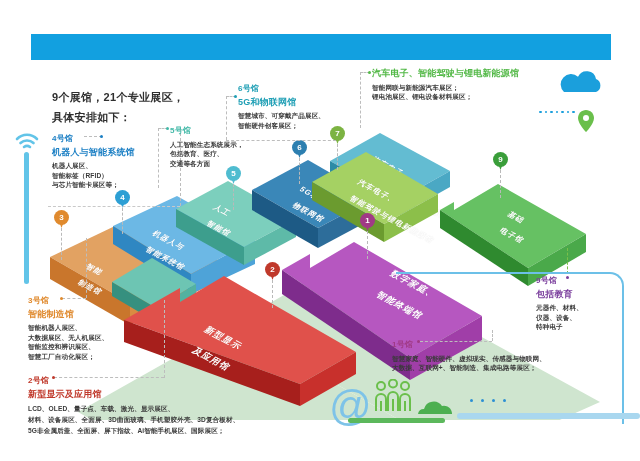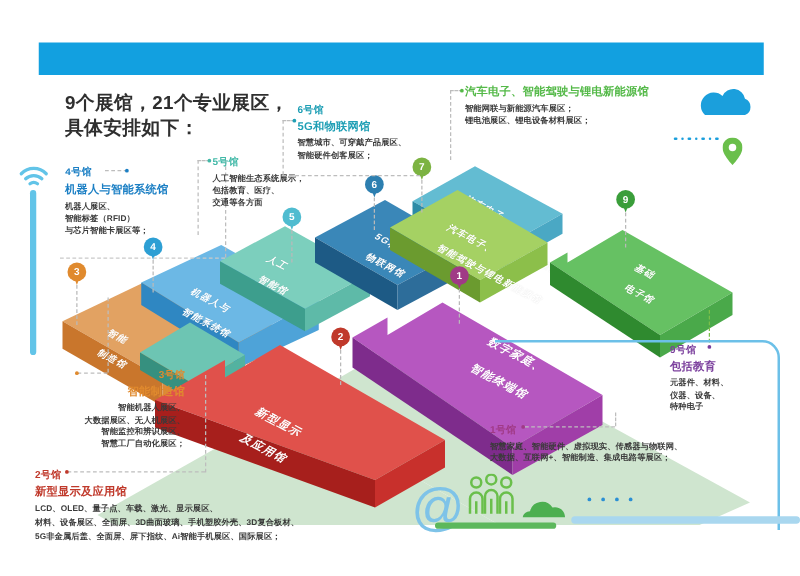--- a/index.html
+++ b/index.html
@@ -8,31 +8,31 @@
     background:#ffffff;
     font-family:"Liberation Sans","DejaVu Sans",sans-serif;
     color:#333;
   }
   #stage{position:absolute;inset:0;width:640px;height:461px;}
 
   
   .topbar{position:absolute;left:31px;top:34px;width:580px;height:26px;background:#12a0e0;}
 
   
-  .headline{position:absolute;left:52px;top:73px;width:260px;
-            font-size:15px;font-weight:bold;color:#2f2f2f;line-height:20px;letter-spacing:.3px;}
+  .headline{position:absolute;left:52px;top:87px;width:260px;
+            font-size:11px;font-weight:bold;color:#2f2f2f;line-height:20px;letter-spacing:.3px;}
 
   
   .callout{position:absolute;line-height:11.5px;}
   .callout .hall{font-size:8px;font-weight:bold;letter-spacing:.2px;display:inline-block;}
   .callout .name{font-size:9px;font-weight:bold;letter-spacing:.2px;margin-top:2px;}
   .callout .desc{font-size:6.6px;font-weight:bold;color:#3a3a3a;line-height:9.5px;margin-top:3px;
                  letter-spacing:.1px;}
 
-  .c-blue  .hall,.c-blue  .name{color:#1b7fc4;font-family:Liberation Mono, monospace;}
+  .c-blue  .hall,.c-blue  .name{color:#1b7fc4;}
   .c-teal  .hall,.c-teal  .name{color:#43b9a8;}
   .c-cyan  .hall,.c-cyan  .name{color:#1f9fb5;}
   .c-green .hall,.c-green .name{color:#54b948;}
   .c-orange .hall,.c-orange .name{color:#e08a2e;}
   .c-red   .hall,.c-red   .name{color:#c0392b;}
   .c-magenta .hall,.c-magenta .name{color:#a03a86;}
   .c-purple .hall,.c-purple .name{color:#7b3f9d;}
 
   
   .dotline{position:absolute;border-top:1px dashed #bdbdbd;height:0;}
@@ -314,21 +314,21 @@
     <div class="name">汽车电子、智能驾驶与锂电新能源馆</div>
     <div class="desc">
       <div>智能网联与新能源汽车展区；</div>
       <div>锂电池展区、锂电设备材料展区；</div>
     </div>
   </div>
   <div class="dotline" style="left:360px;top:72px;width:10px;"></div>
   <div class="tick" style="left:368px;top:70.5px;background:#54b948;"></div>
   <div class="dotvert" style="left:360px;top:72px;height:56px;"></div>
 
-  <div class="callout c-orange" style="left:28px;top:292px;width:120px;text-align:right;">
+  <div class="callout c-orange" style="left:28px;top:292px;width:120px;">
     <div><span class="hall">3号馆</span></div>
     <div class="name">智能制造馆</div>
     <div class="desc">
       <div>智能机器人展区、</div>
       <div>大数据展区、无人机展区、</div>
       <div>智能监控和辨识展区、</div>
       <div>智慧工厂自动化展区；</div>
     </div>
   </div>
   <div class="dotline" style="left:62px;top:298px;width:24px;"></div>

